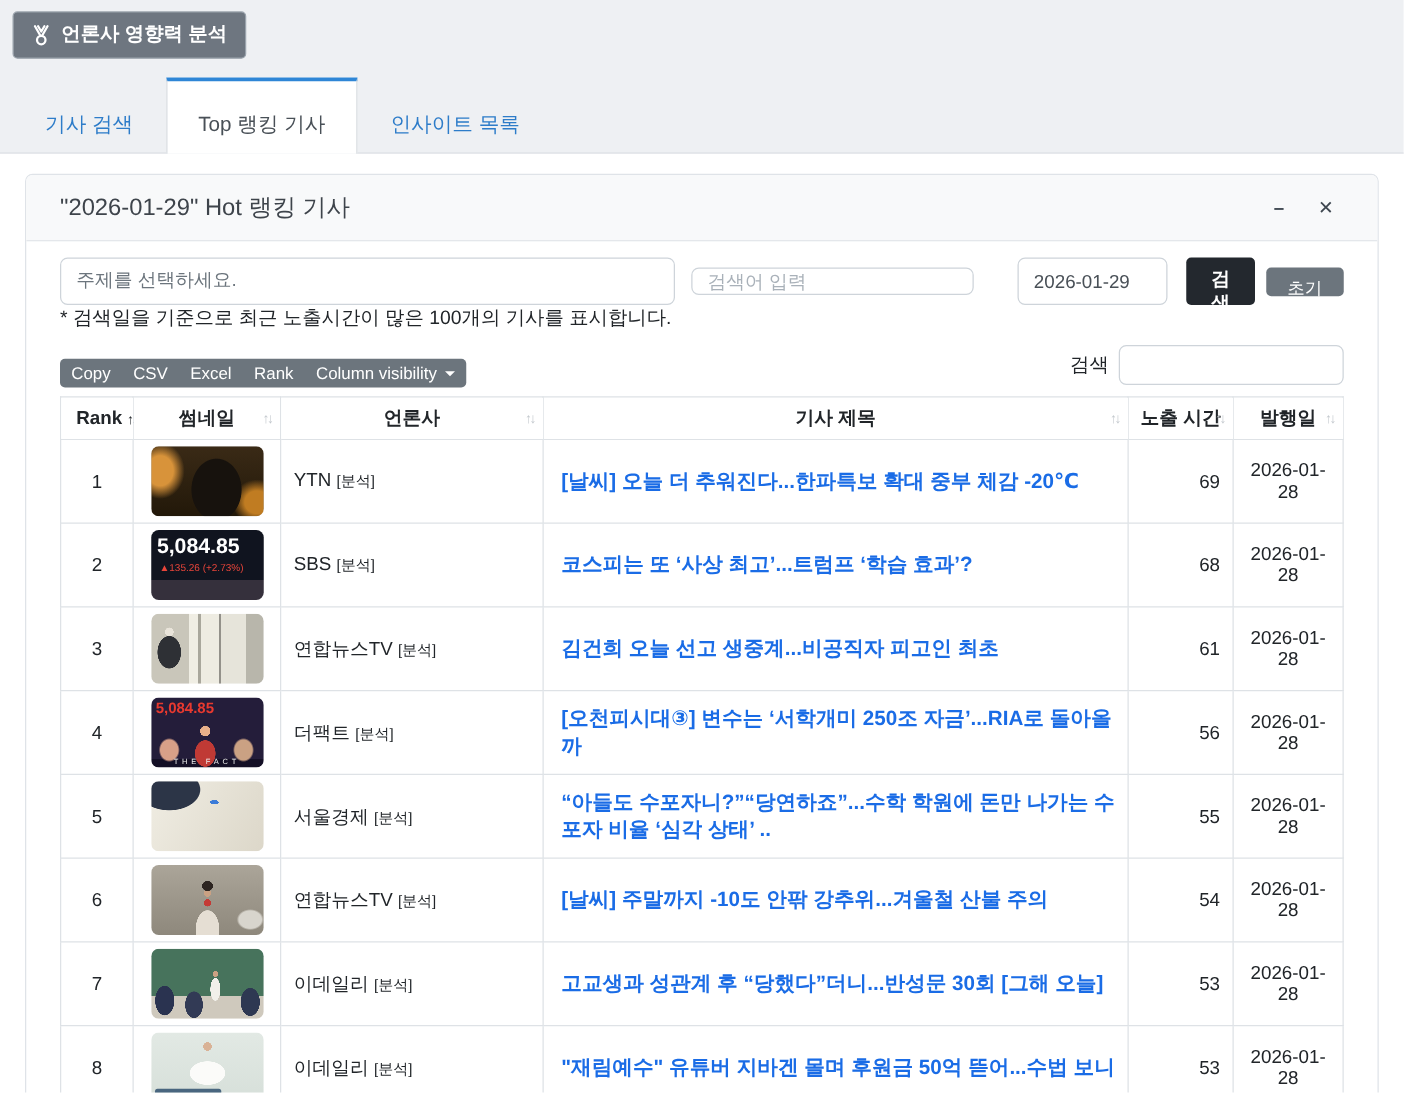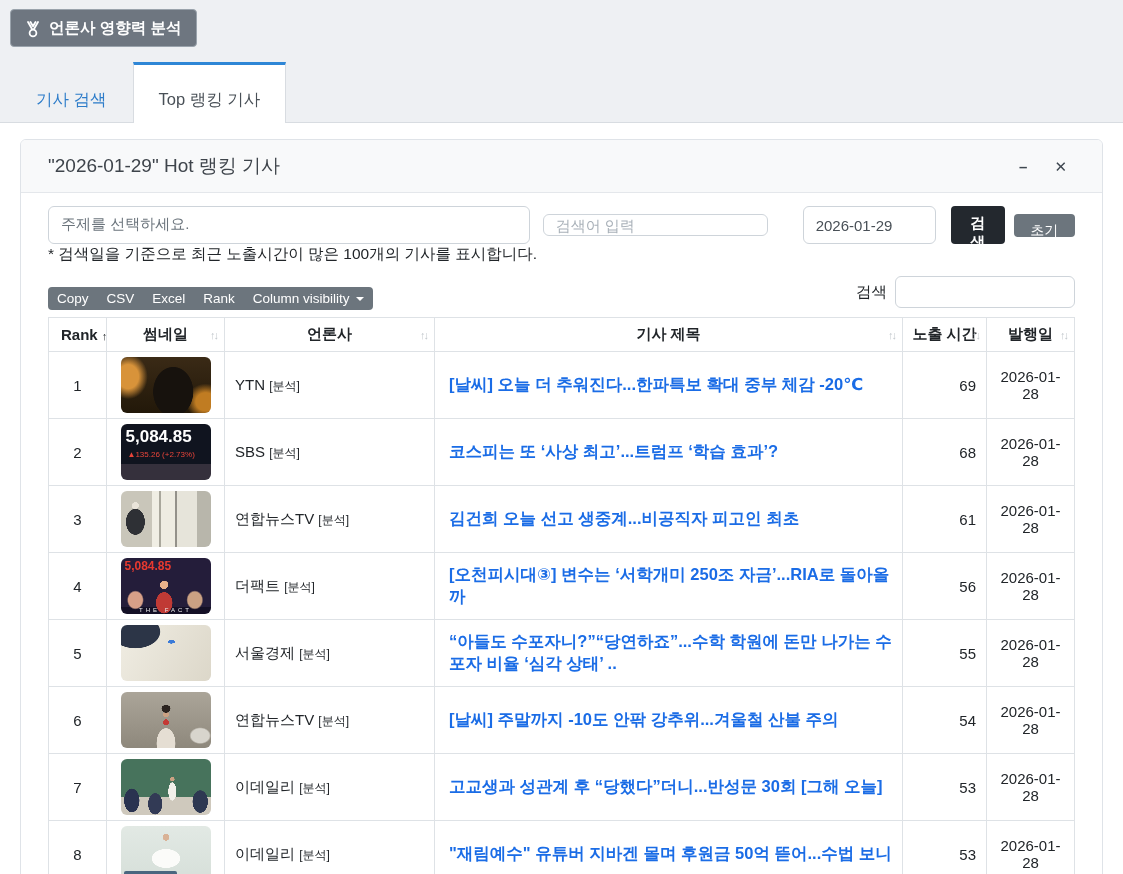--- a/index.html
+++ b/index.html
@@ -2,21 +2,21 @@
 <html><head>
 <meta charset="utf-8">
 <style>
   * { box-sizing: border-box; margin: 0; padding: 0; }
   html,body { width:1123px; height:874px; overflow:hidden; background:#fff;
     font-family:"Liberation Sans","DejaVu Sans",sans-serif; color:#212529; }
 
   
   .top-band { background:#eef0f3; }
   .toolbar { padding:9px 0 0 10px; display:flex; gap:12px; }
-  .tool-btn { display:flex; align-items:flex-end; gap:8px; border:none; cursor:pointer;
+  .tool-btn { display:flex; align-items:center; gap:8px; border:none; cursor:pointer;
     color:#fff; font-family:inherit; font-size:15.5px; font-weight:700; padding:8px 14px;
     border-radius:4px; line-height:20px; }
   .tool-btn.dark { background:#6e7680; border:1px solid #9aa3ac; }
   .tool-btn.green { background:#319e66; border:1px solid #2a8f5b; }
   .tool-btn svg { display:block; }
 
   .tabs { display:flex; margin-top:15px; padding-left:10px; border-bottom:1px solid #d8dce1; align-items:flex-end; }
   .tab { padding:10px 25px 11px; font-size:16.5px; color:#2d7cc9; cursor:pointer;
     border:1px solid transparent; border-bottom:none; margin-bottom:0; }
   .tab.active { background:#fff; color:#495057; border-color:#d8dce1;
@@ -33,21 +33,21 @@
 
   .card-body { padding:13px 27px 0; }
 
   
   .filter-row { display:flex; align-items:center; }
   .select-box { width:513px; height:38px; border:1px solid #ced4da; border-radius:6px;
     padding:8px 12px; font-size:15px; color:#6c757d; background:#fff; cursor:pointer; }
   .kw-input { width:235px; height:22px; border:1px solid #ced4da; border-radius:6px;
     padding:8px 12px; font-size:15px; margin-left:13px; font-family:inherit; color:#495057; }
   .kw-input::placeholder { color:#a9b1b9; }
-  .date-input { width:133px; height:38px; border:1px solid #ced4da; border-radius:6px;
+  .date-input { width:120px; height:38px; border:1px solid #ced4da; border-radius:6px;
     padding:8px 12px; font-size:15px; margin-left:35px; font-family:inherit; color:#495057; }
   .btn-search { margin-left:15px; background:#23282e; color:#fff; border:none; border-radius:4px;
     padding:8px 13px; font-size:15px; font-weight:700; font-family:inherit; cursor:pointer; height:38px; }
   .btn-reset { margin-left:9px; background:#6c757d; color:#fff; border:none; border-radius:4px;
     padding:8px 11px; font-size:14px; font-family:inherit; cursor:pointer; height:23px; }
 
   .note { font-size:15.5px; color:#212529; }
 
   
   .dt-toolbar { margin-top:11px; display:flex; justify-content:space-between; align-items:flex-end; }
@@ -146,20 +146,21 @@
           <path d="M3 1 L7 8 M13 1 L9 8 M5.5 1 L8 5.2 M10.5 1 L8 5.2" stroke="#fff" stroke-width="1.8" stroke-linecap="round"></path>
           <circle cx="8" cy="12" r="3.4" stroke="#fff" stroke-width="1.8" fill="none"></circle>
         </svg>
       </span>
       <span>언론사 영향력 분석</span>
     </button>
   </div>
   <div class="tabs">
     <div class="tab">기사 검색</div>
     <div class="tab active">Top 랭킹 기사</div>
+    <div class="tab">인사이트 목록</div>
   </div>
 </div>
 
 <div class="content">
   <div class="card">
     <div class="card-header">
       <div class="card-title">"2026-01-29" Hot 랭킹 기사</div>
       <div class="window-controls">
         <span>–</span>
         <span>✕</span>

